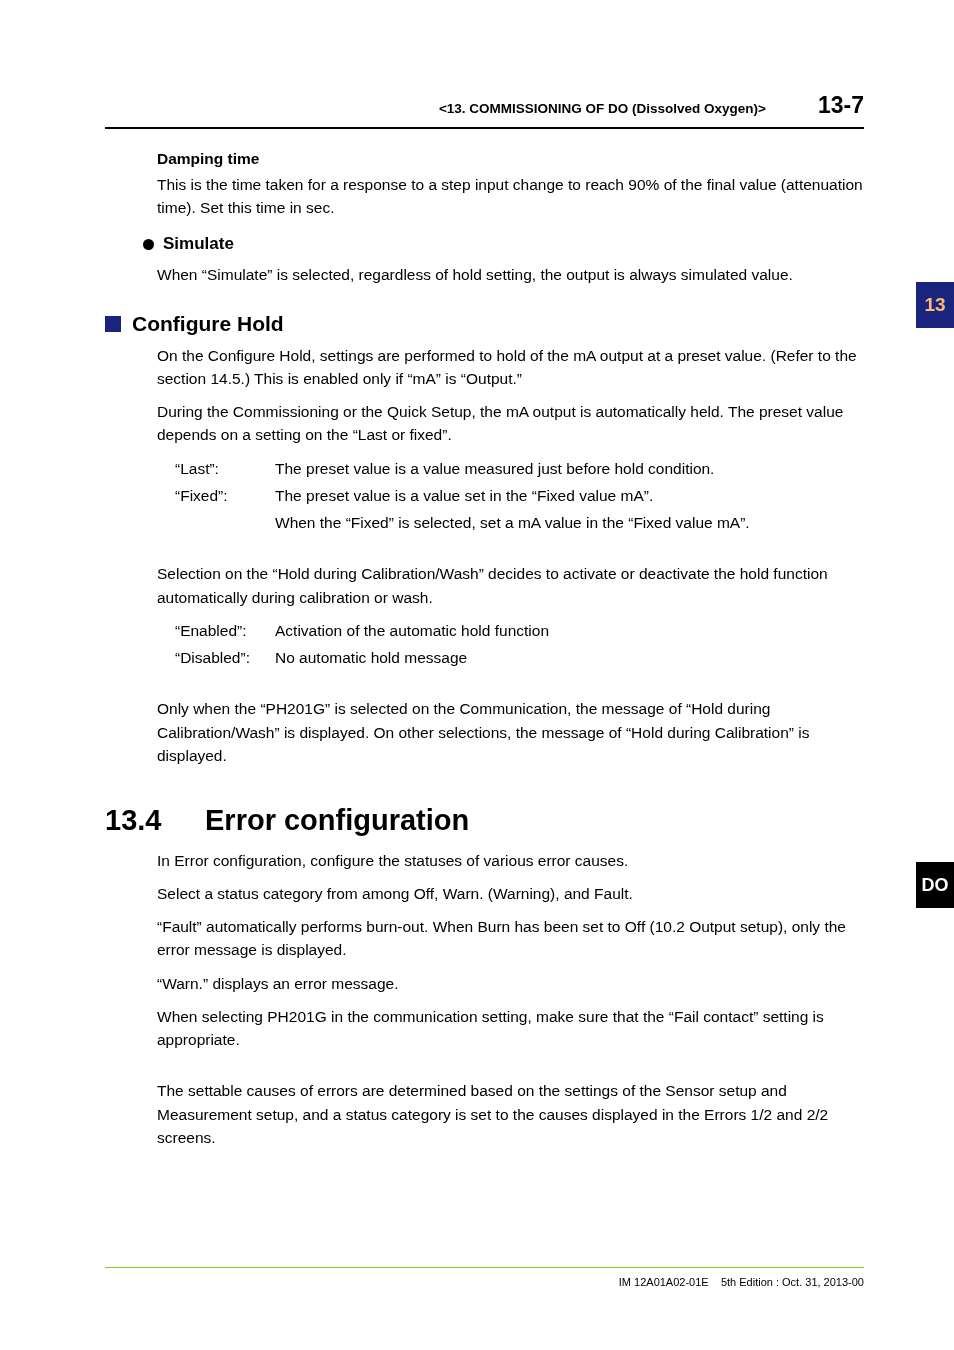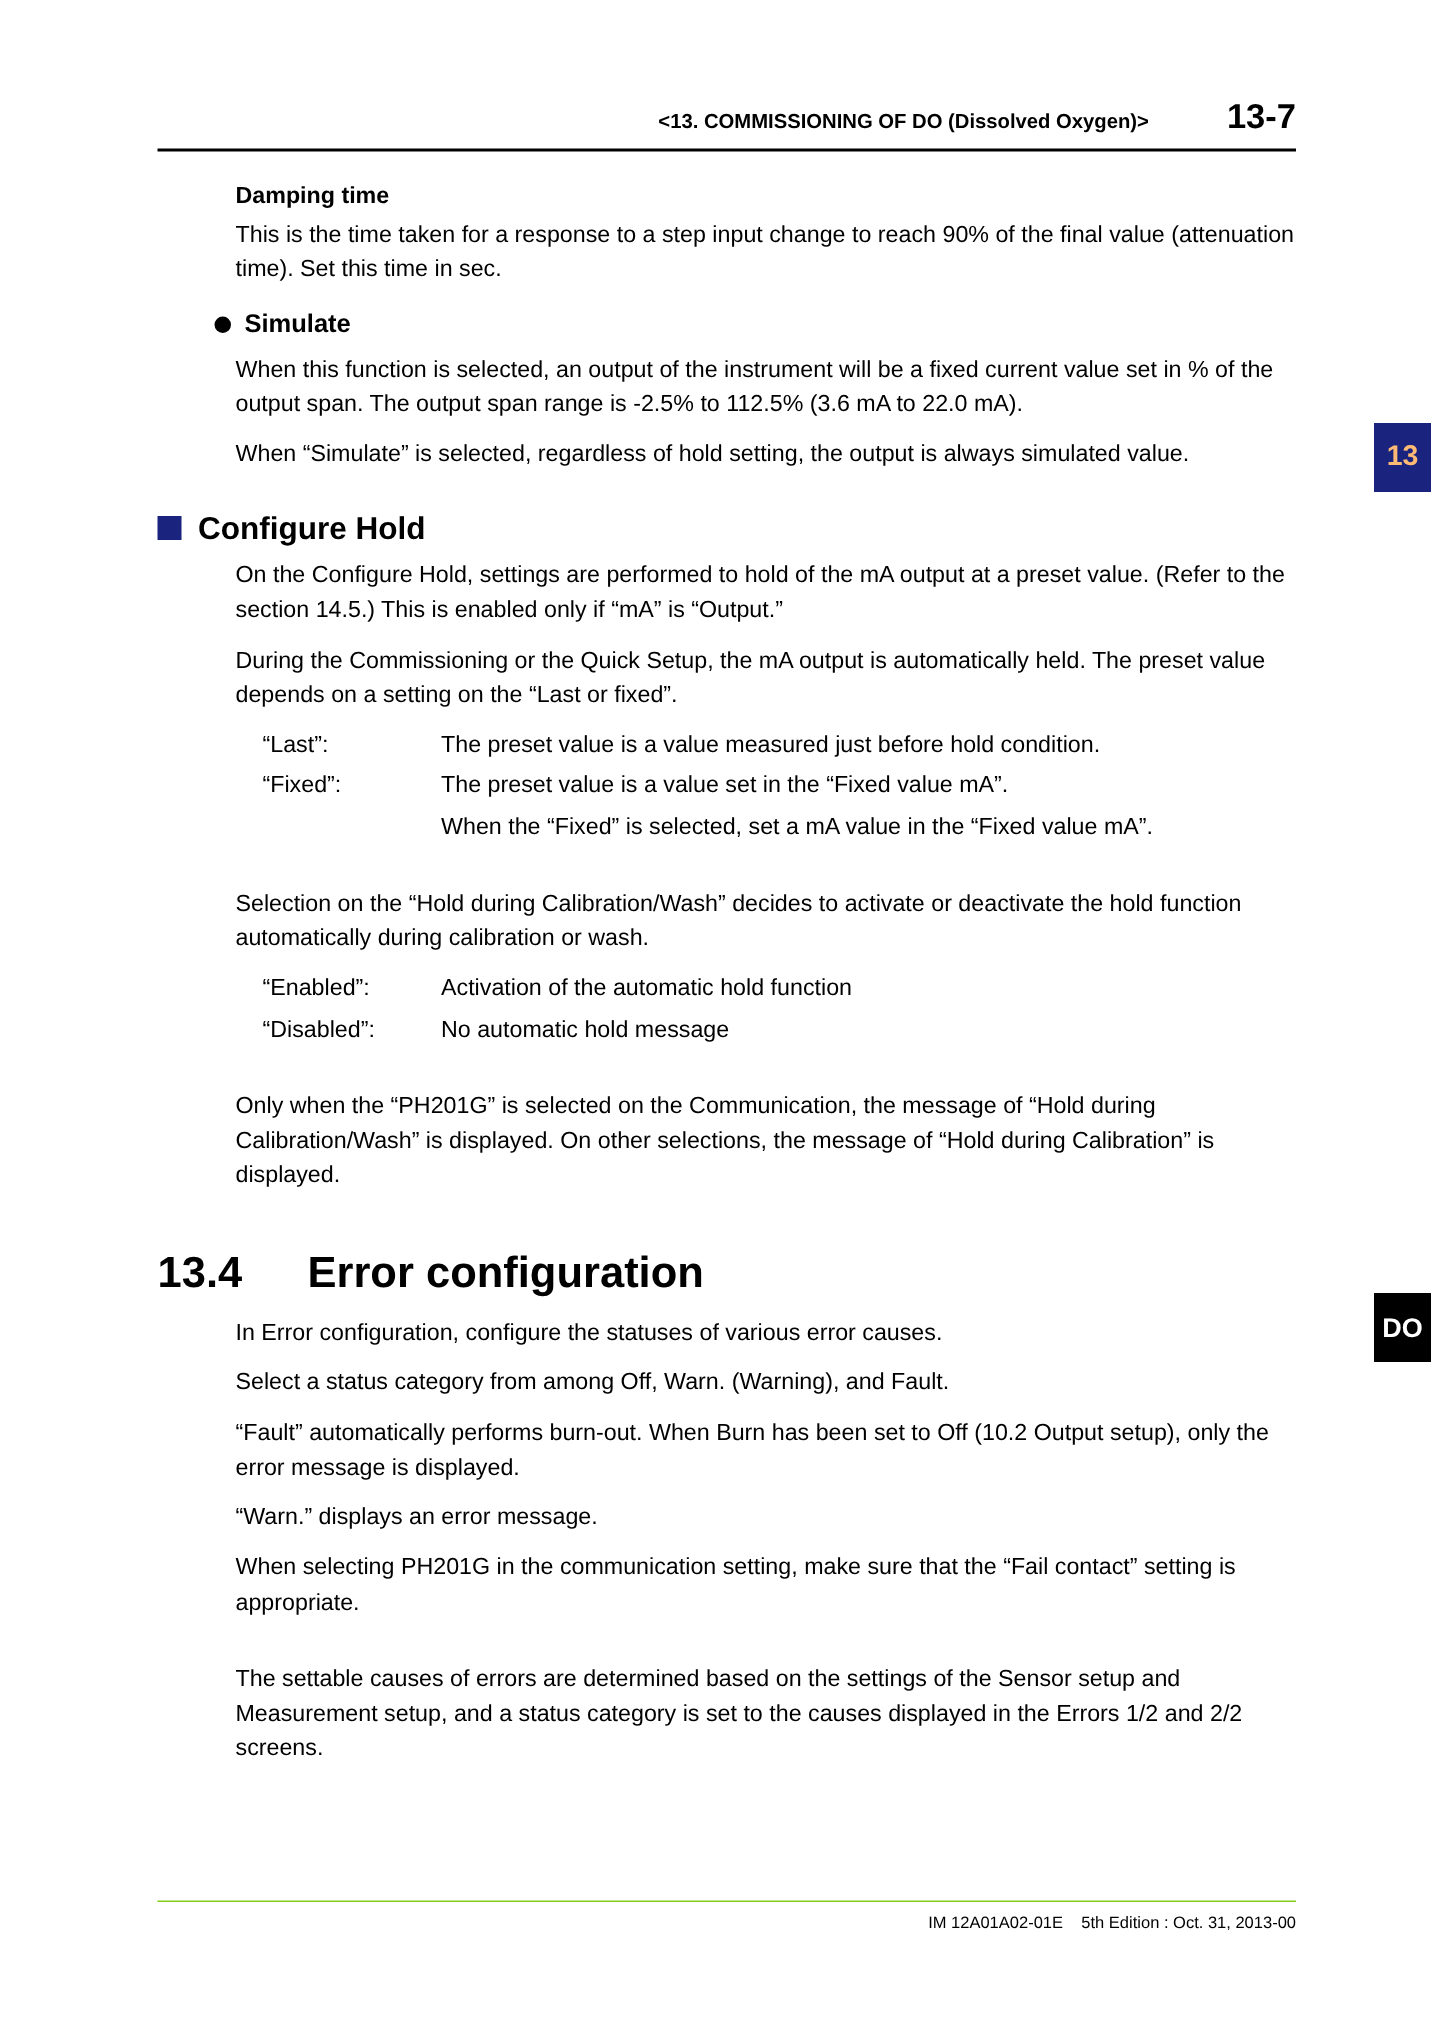--- a/index.html
+++ b/index.html
@@ -10,20 +10,21 @@
     background: #fff;
     width: 954px;
     height: 1350px;
     position: relative;
     box-sizing: border-box;
     font-size: 15.5px;
     line-height: 1.5;
   }
   .page {
     padding: 60px 90px 40px 105px;
+    margin-top: 28px;
   }
   .header-line {
     border-bottom: 2.5px solid #000;
     display: flex;
     justify-content: flex-end;
     align-items: baseline;
     padding-bottom: 4px;
     margin-bottom: 18px;
   }
   .header-chapter {
@@ -80,21 +81,20 @@
     margin-right: 11px;
     flex-shrink: 0;
   }
   .deflist {
     margin-left: 70px;
     margin-top: 4px;
   }
   .defrow {
     display: flex;
     margin-bottom: 4px;
-    gap: 19px;
   }
   .defterm {
     width: 100px;
     flex-shrink: 0;
   }
   .defdesc {
     flex: 1;
   }
   .h1 {
     display: flex;
@@ -157,21 +157,20 @@
     <span class="header-page">13-7</span>
   </div>
 
   <div class="sub-h">Damping time</div>
   <div class="para">This is the time taken for a response to a step input change to reach 90% of the final value (attenuation time). Set this time in sec.</div>
 
   <div class="bullet-h">
     <span class="dot"></span>
     <span>Simulate</span>
   </div>
-  <div class="para">When this function is selected, an output of the instrument will be a fixed current value set in % of the output span. The output span range is -2.5% to 112.5% (3.6 mA to 22.0 mA).</div>
   <div class="para">When “Simulate” is selected, regardless of hold setting, the output is always simulated value.</div>
 
   <div class="square-h">
     <span class="square"></span>
     <span>Configure Hold</span>
   </div>
   <div class="para">On the Configure Hold, settings are performed to hold of the mA output at a preset value. (Refer to the section 14.5.) This is enabled only if “mA” is “Output.”</div>
   <div class="para">During the Commissioning or the Quick Setup, the mA output is automatically held. The preset value depends on a setting on the “Last or fixed”.</div>
 
   <div class="deflist">

